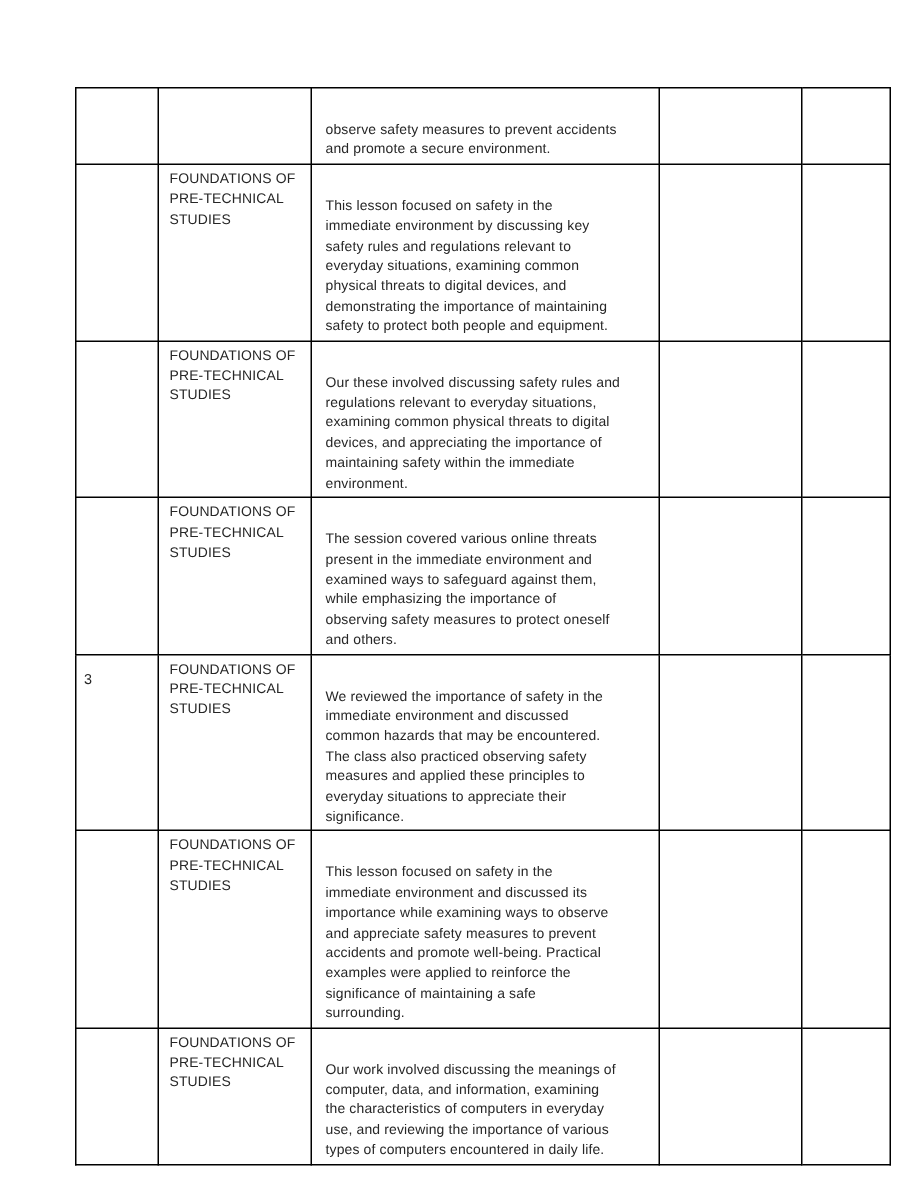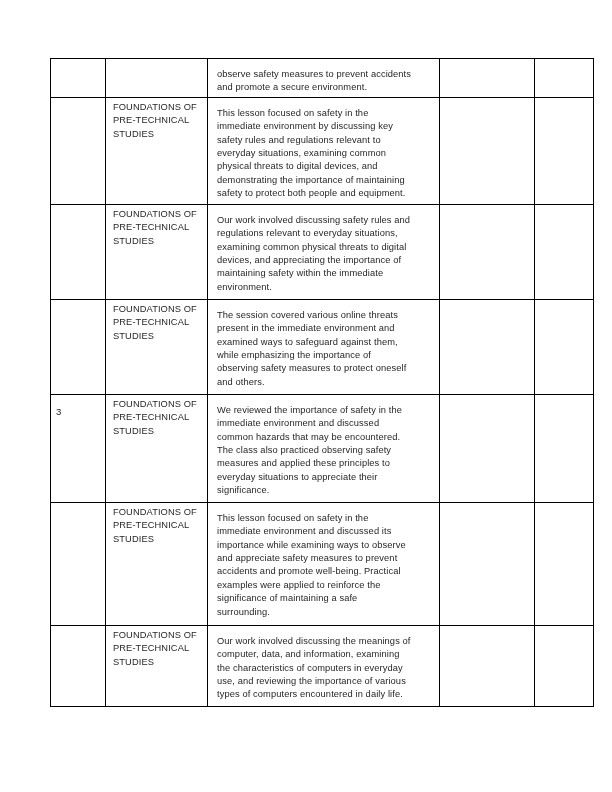--- a/index.html
+++ b/index.html
@@ -39,21 +39,21 @@
     padding: 3px 4px 2px 7px;
     letter-spacing: 0.1px;
   }
   td.week-cell {
     padding-top: 10px;
     padding-left: 5px;
     font-size: 9.6px;
   }
   td.summary-cell {
     padding-left: 9px;
-    padding-top: 9px;
+    padding-top: 21px;
   }
   tr.r1 { height: 37px;  }
   tr.r2 { height: 107px; }
   tr.r3 { height: 95px;  }
   tr.r4 { height: 95px;  }
   tr.r5 { height: 108px; }
   tr.r6 { height: 123px; }
   tr.r7 { height: 81px;  }
 </style>
 </head>
@@ -90,21 +90,21 @@
 demonstrating the importance of maintaining
 safety to protect both people and equipment.</td>
         <td class="blank-cell"></td>
         <td class="blank-cell"></td>
       </tr>
       <tr class="r3">
         <td class="week-cell"></td>
         <td class="subject-cell">FOUNDATIONS OF
 PRE-TECHNICAL
 STUDIES</td>
-        <td class="summary-cell">Our work involved discussing safety rules and
+        <td class="summary-cell">Our these involved discussing safety rules and
 regulations relevant to everyday situations,
 examining common physical threats to digital
 devices, and appreciating the importance of
 maintaining safety within the immediate
 environment.</td>
         <td class="blank-cell"></td>
         <td class="blank-cell"></td>
       </tr>
       <tr class="r4">
         <td class="week-cell"></td>

